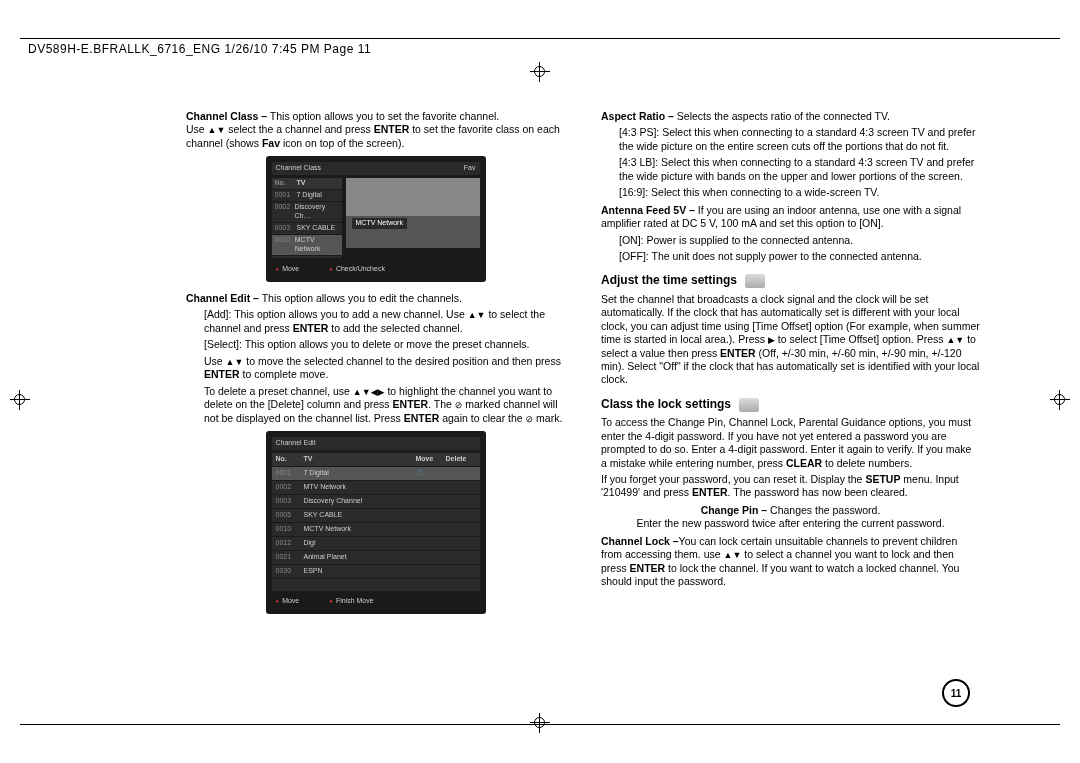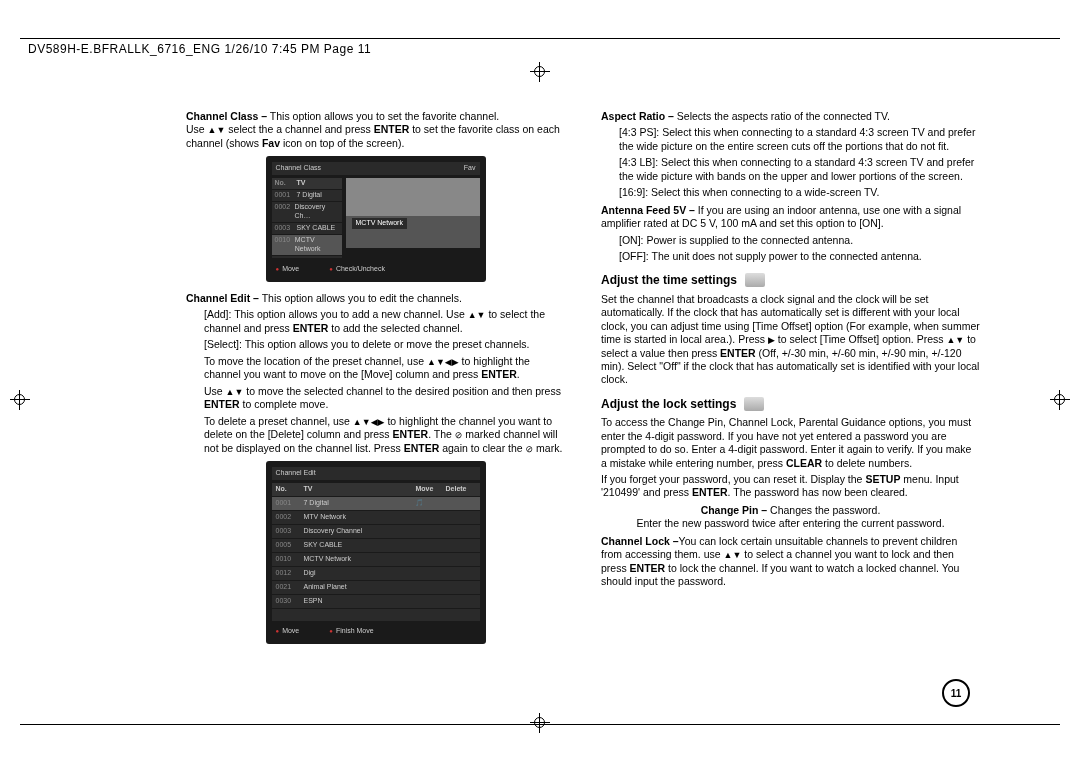--- a/index.html
+++ b/index.html
@@ -63,20 +63,21 @@
     line-height: 1.28;
   }
   .col p { margin-bottom: 3px; }
   .indent { padding-left: 18px; }
   .sect-heading {
     font-weight: bold;
     font-size: 12px;
     margin-top: 10px;
     margin-bottom: 4px;
     display: flex;
+    align-items: center;
     gap: 8px;
   }
   .sect-heading .ic {
     display: inline-block;
     width: 20px; height: 14px;
     background: linear-gradient(#ddd,#aaa);
     border-radius: 2px;
   }
   .arrow { font-size: 9px; }
 
@@ -210,23 +211,20 @@
       </div>
     </div>
 
     <p>
       <b>Channel Edit –</b><span> This option allows you to edit the channels.</span>
     </p>
     <p class="indent">
       <span>[Add]: This option allows you to add a new channel. Use </span><span class="arrow">▲▼</span><span> to select the channel and press </span><b>ENTER</b><span> to add the selected channel.</span>
     </p>
     <p class="indent">[Select]: This option allows you to delete or move the preset channels.</p>
-    <p class="indent">
-      <span>To move the location of the preset channel, use </span><span class="arrow">▲▼◀▶</span><span> to highlight the channel you want to move on the [Move] column and press </span><b>ENTER</b><span>.</span>
-    </p>
     <p class="indent">
       <span>Use </span><span class="arrow">▲▼</span><span> to move the selected channel to the desired position and then press </span><b>ENTER</b><span> to complete move.</span>
     </p>
     <p class="indent">
       <span>To delete a preset channel, use </span><span class="arrow">▲▼◀▶</span><span> to highlight the channel you want to delete on the [Delete] column and press </span><b>ENTER</b><span>. The </span><span class="arrow">⊘</span><span> marked channel will not be displayed on the channel list. Press </span><b>ENTER</b><span> again to clear the </span><span class="arrow">⊘</span><span> mark.</span>
     </p>
 
     <div class="tv-shot tv-shot2">
       <div class="tbar">
           <span>Channel Edit</span>
@@ -317,21 +315,21 @@
 
     <div class="sect-heading">
       <span>Adjust the time settings</span>
       <span class="ic"></span>
     </div>
     <p>
       <span>Set the channel that broadcasts a clock signal and the clock will be set automatically. If the clock that has automatically set is different with your local clock, you can adjust time using [Time Offset] option (For example, when summer time is started in local area.). Press </span><span class="arrow">▶</span><span> to select [Time Offset] option. Press </span><span class="arrow">▲▼</span><span> to select a value then press </span><b>ENTER</b><span> (Off, +/-30 min, +/-60 min, +/-90 min, +/-120 min). Select "Off" if the clock that has automatically set is identified with your local clock.</span>
     </p>
 
     <div class="sect-heading">
-      <span>Adjust the lock settings</span>
+      <span>Class the lock settings</span>
       <span class="ic"></span>
     </div>
     <p>
       <span>To access the Change Pin, Channel Lock, Parental Guidance options, you must enter the 4-digit password. If you have not yet entered a password you are prompted to do so. Enter a 4-digit password. Enter it again to verify. If you make a mistake while entering number, press </span><b>CLEAR</b><span> to delete numbers.</span>
     </p>
     <p>
       <span>If you forget your password, you can reset it. Display the </span><b>SETUP</b><span> menu. Input '210499' and press </span><b>ENTER</b><span>. The password has now been cleared.</span>
     </p>
 
     <p style="margin-top:4px;text-align:center;">

